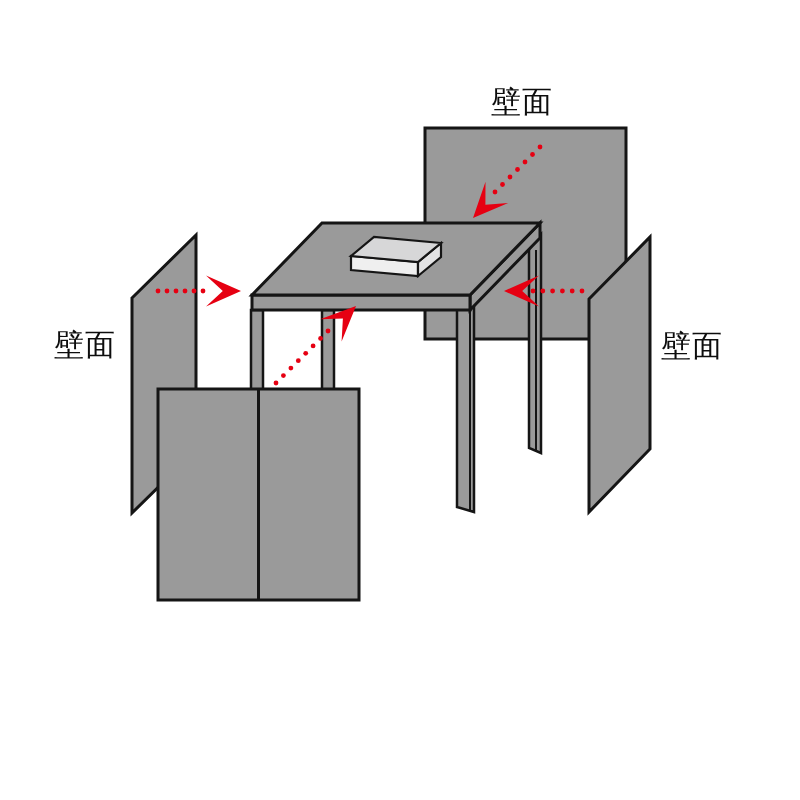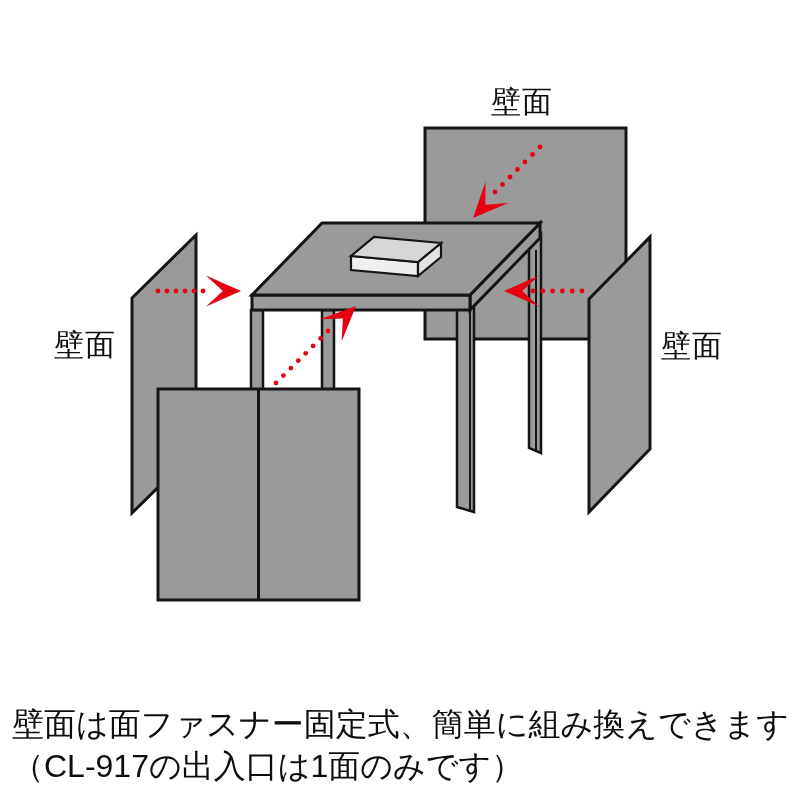--- a/index.html
+++ b/index.html
@@ -120,18 +120,14 @@
       </g>
   </svg>
 
   <div class="lbl" style="left:491px;top:87px;">壁面</div>
 
   <div class="lbl" style="left:54px;top:330px;">壁面</div>
 
   <div class="lbl" style="left:661px;top:331px;">壁面</div>
 
 
-  <div class="caption">
-    <div>壁面は面ファスナー固定式、簡単に組み換えできます</div>
-    <div>（CL-917の出入口は1面のみです）</div>
-  </div>
 
 </div>
 
 </body></html>

